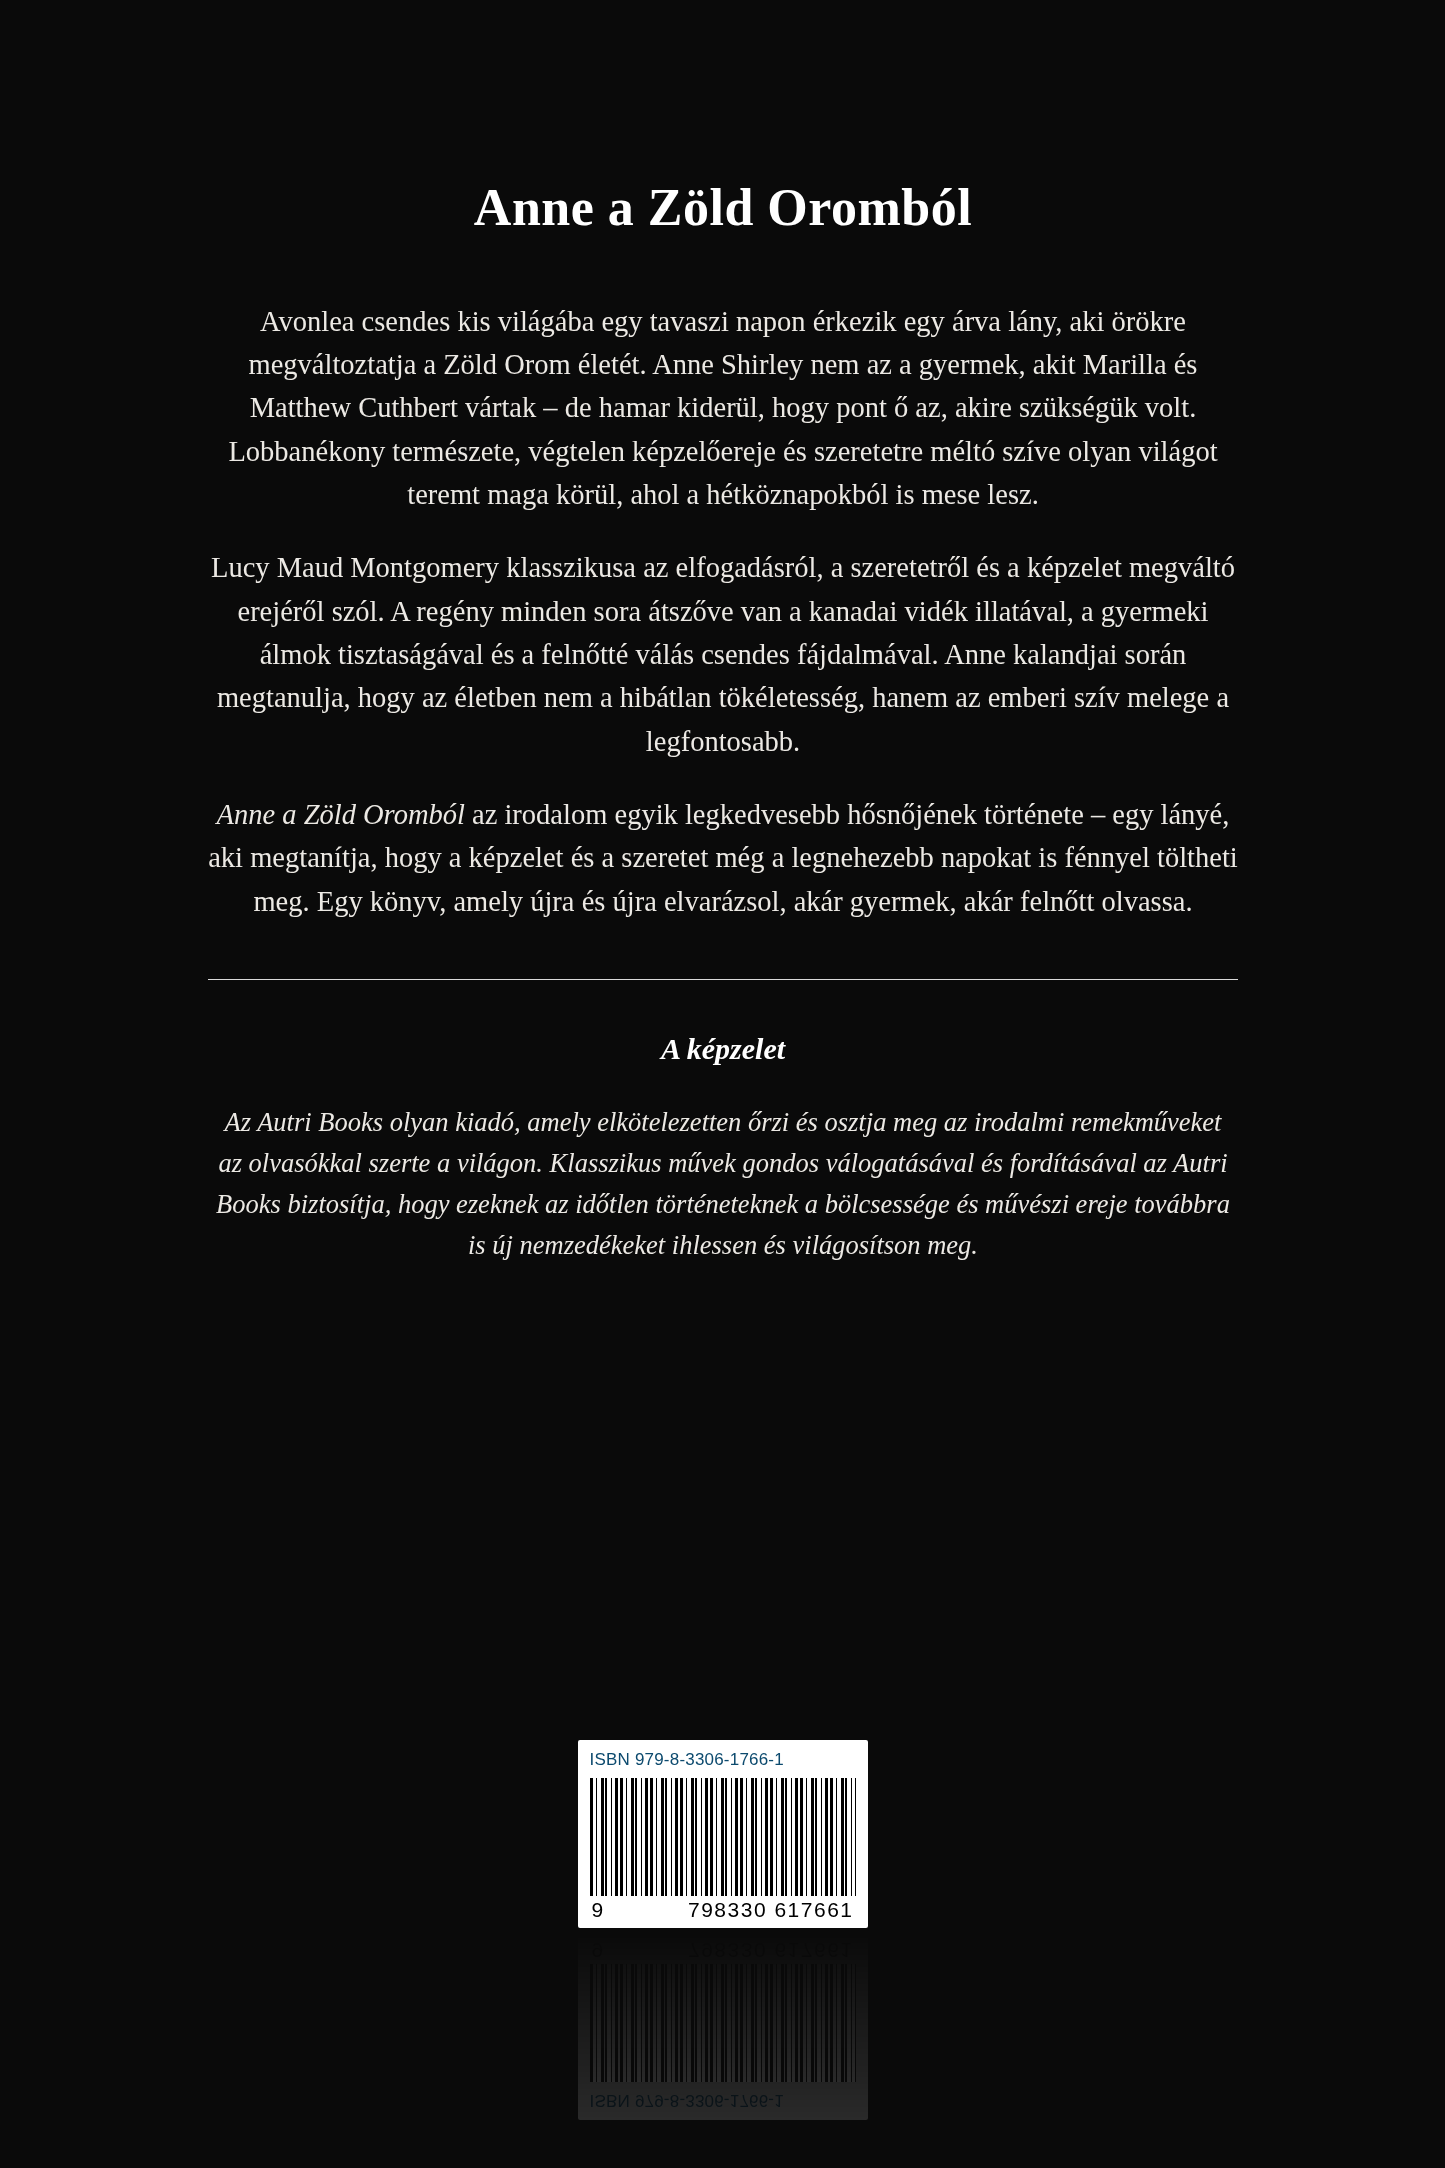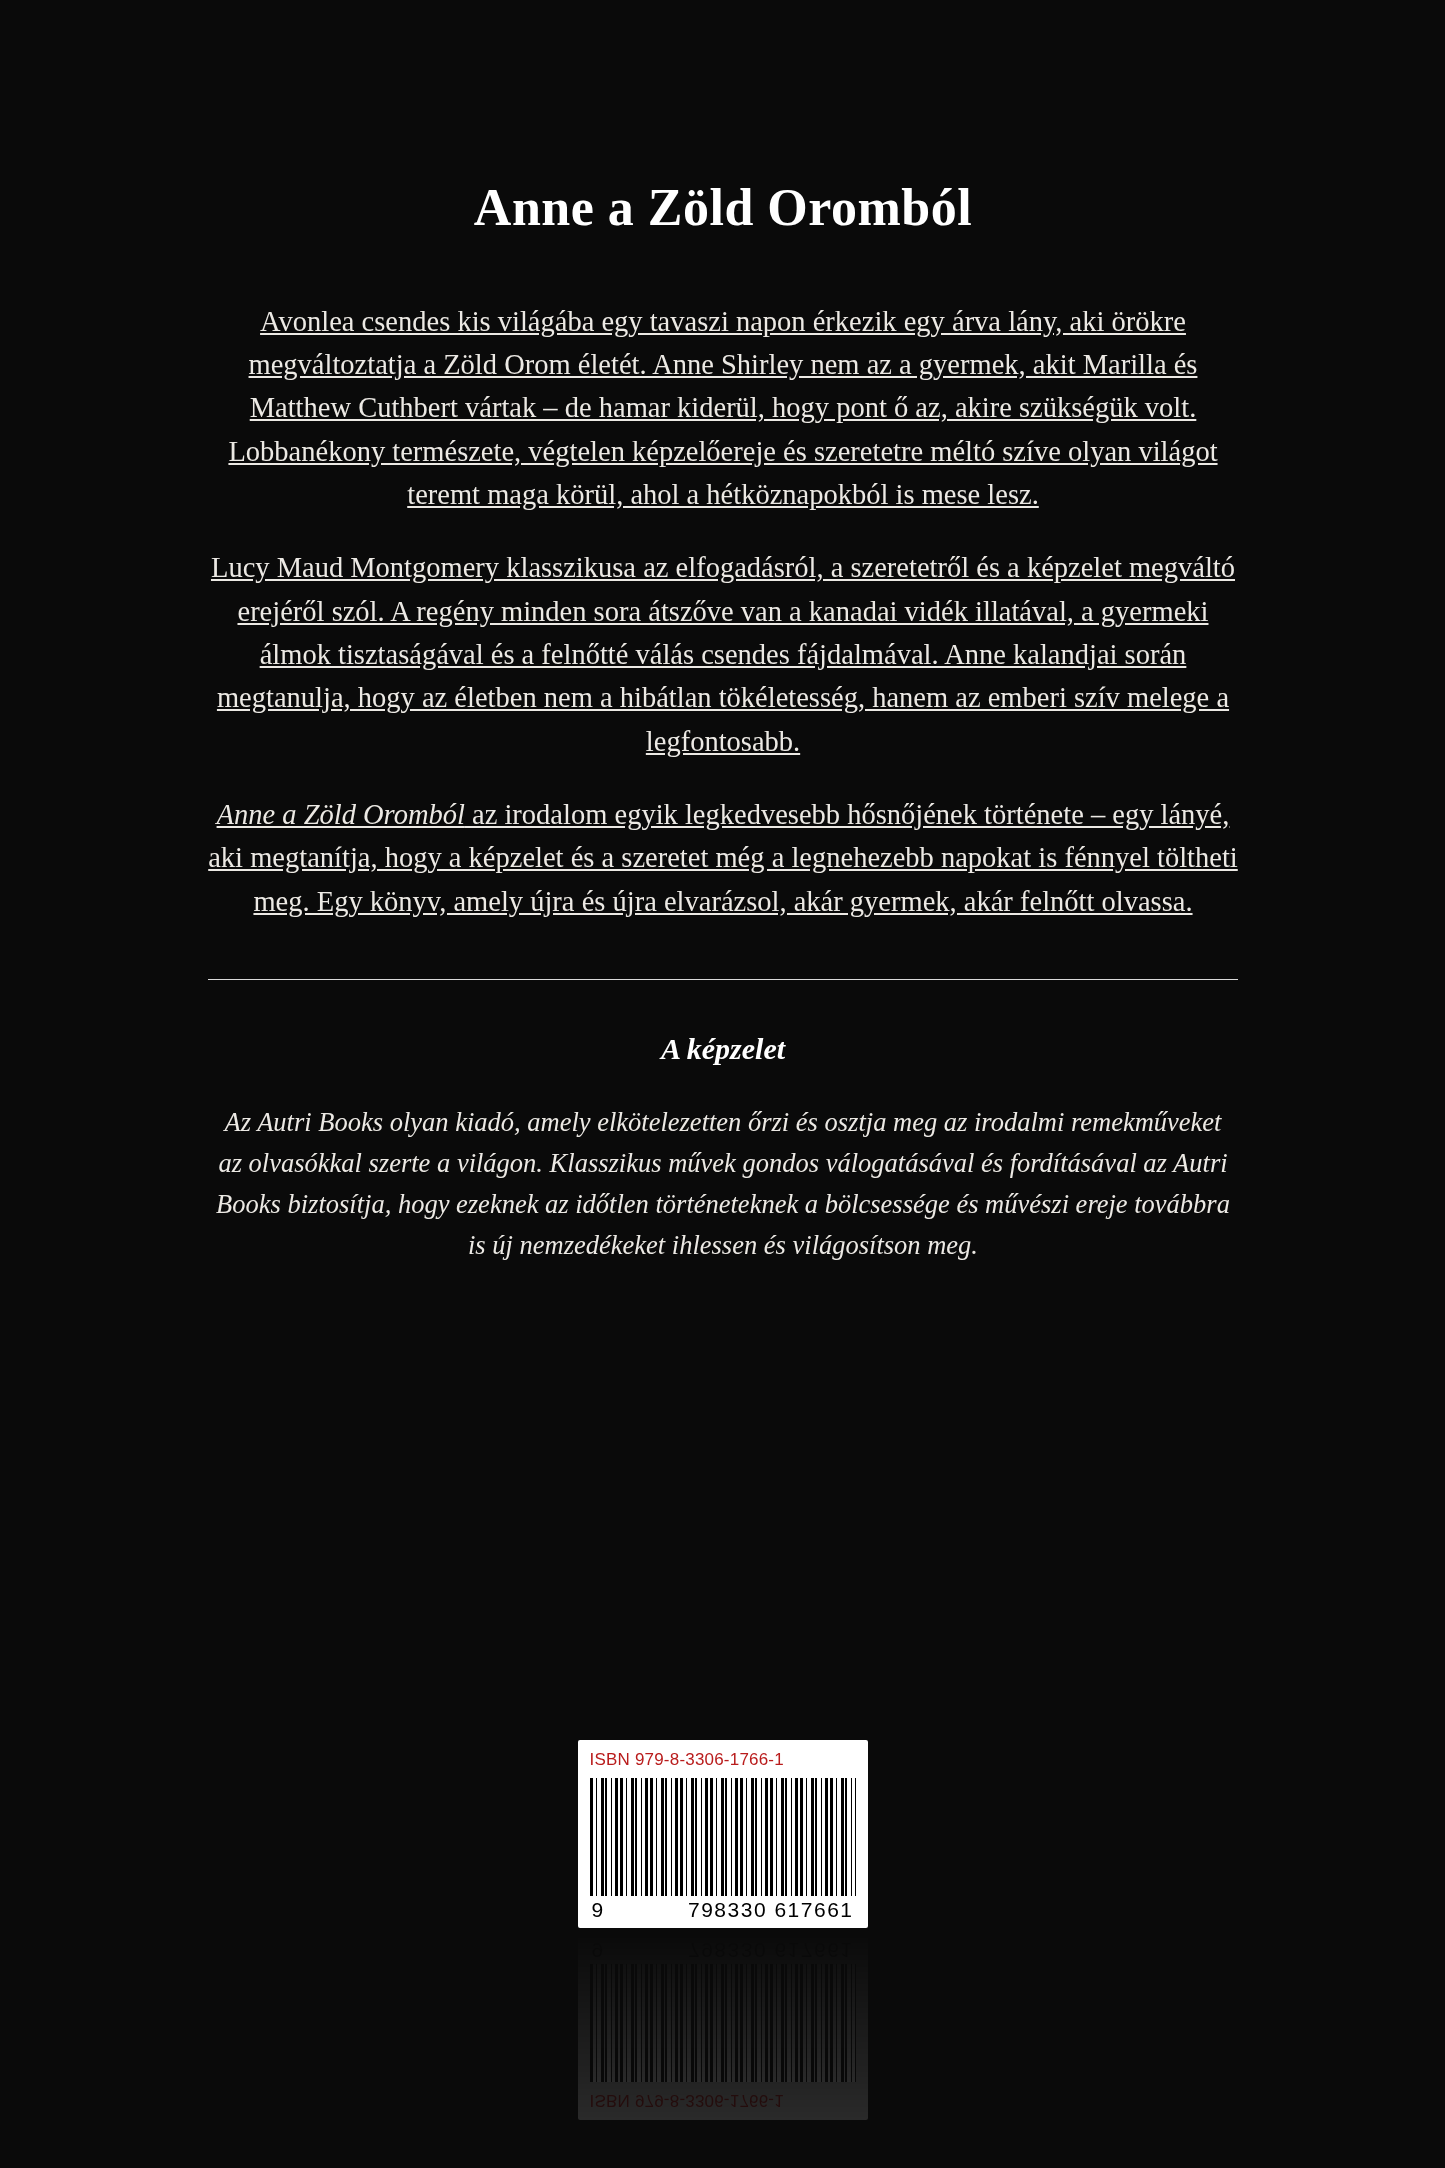--- a/index.html
+++ b/index.html
@@ -41,21 +41,20 @@
     line-height: 1.15;
   }
 
   .blurb {
     font-size: 28.5px;
     line-height: 1.52;
     text-align: center;
     color: #ece9e4;
     margin: 0 0 30px 0;
     padding: 0 12px;
-    text-decoration: underline;
   }
 
   .blurb em {
     font-style: italic;
   }
 
   .divider {
     width: 1030px;
     height: 1px;
     background: #ffffff;
@@ -103,21 +102,21 @@
     color: #000000;
     padding: 10px 12px 6px 12px;
     box-sizing: border-box;
     border-radius: 2px;
   }
 
   .isbn-text {
     font-family: "Liberation Sans", "DejaVu Sans", sans-serif;
     font-size: 17px;
     letter-spacing: 0.2px;
-    color: #b91c1c;
+    color: #0c4a6e;
     margin-bottom: 8px;
     white-space: nowrap;
   }
 
   .bars {
     height: 118px;
     width: 100%;
     background-image:
       repeating-linear-gradient(to right,
         #000 0px, #000 3px, #fff 3px, #fff 6px,

